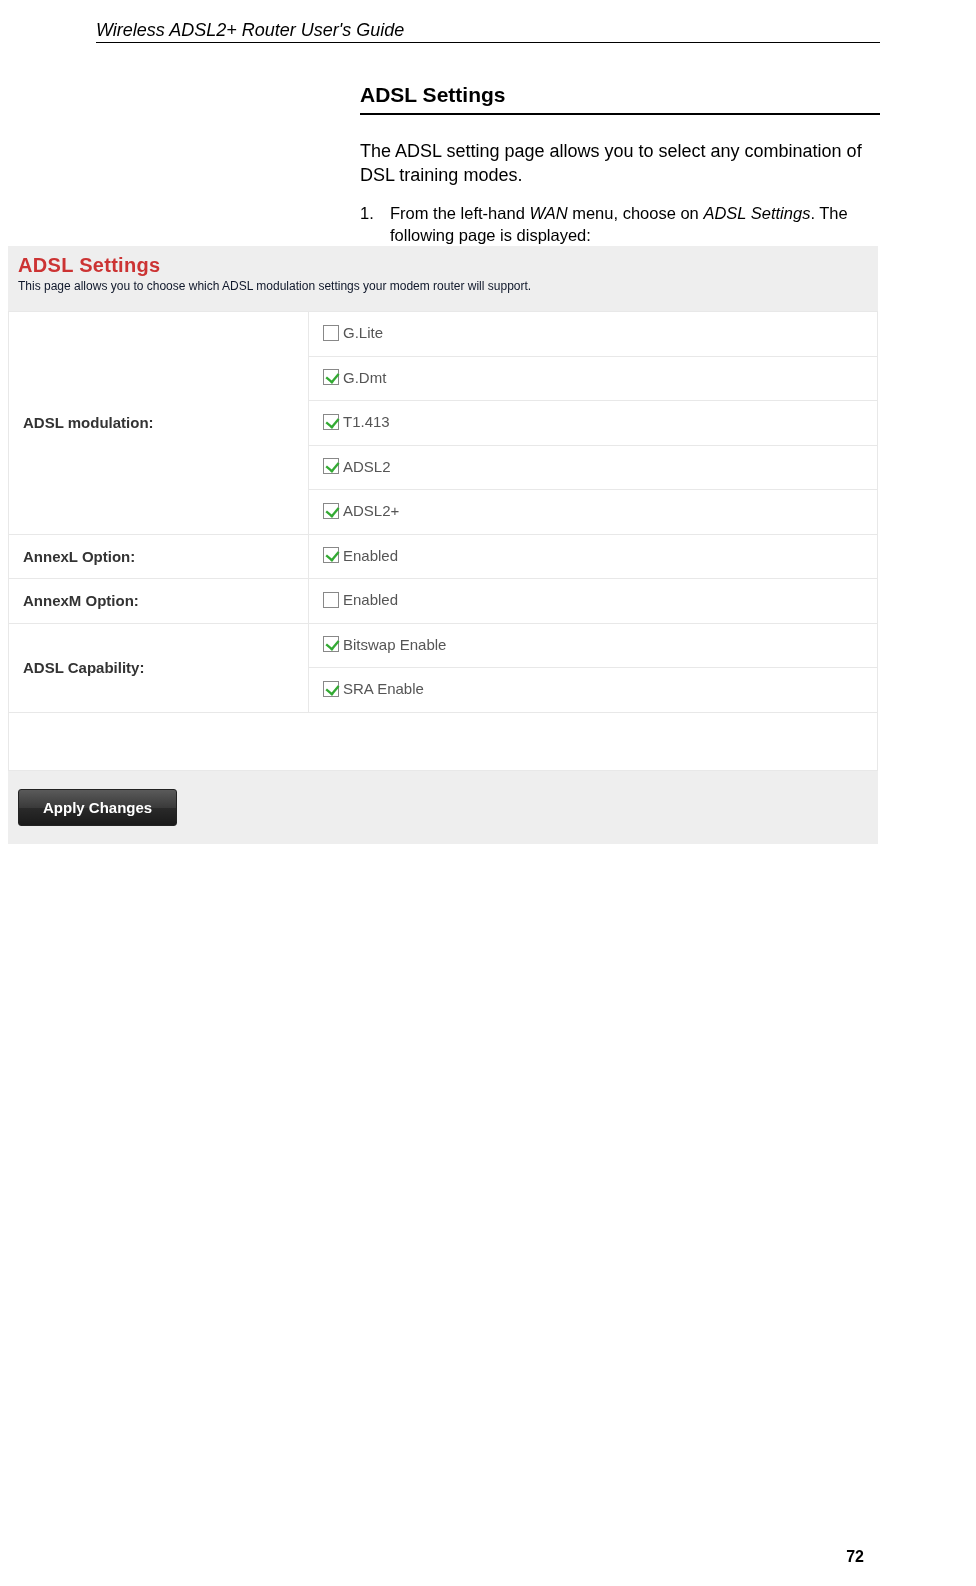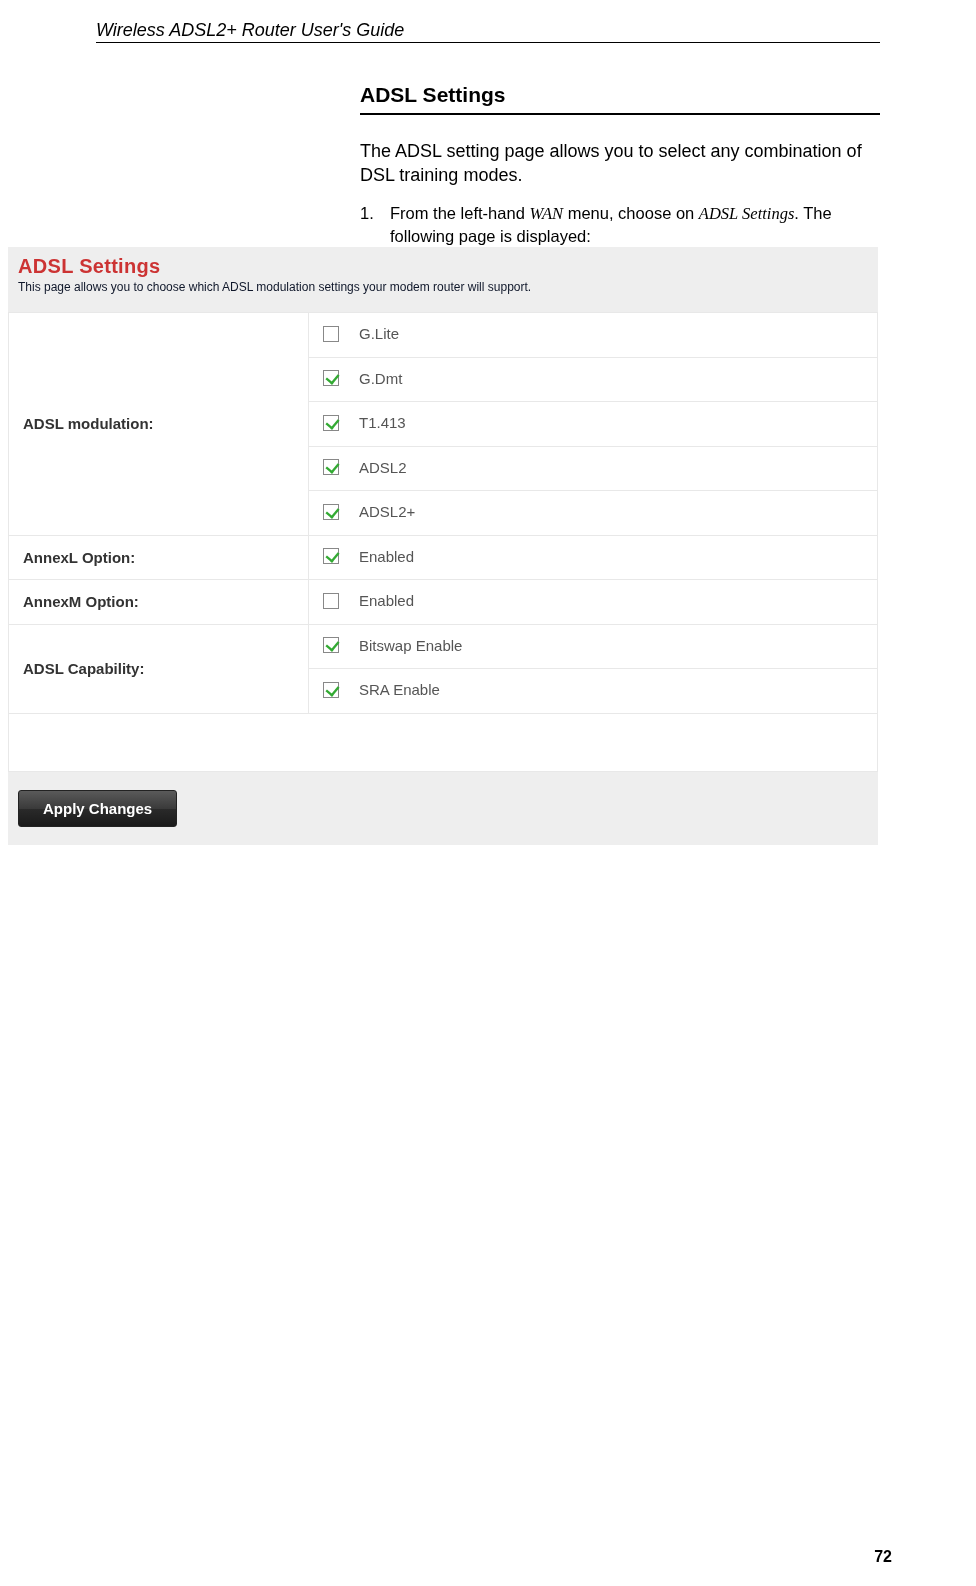--- a/index.html
+++ b/index.html
@@ -36,21 +36,21 @@
       margin-bottom: 14px;
       color: #000;
     }
     .list-row {
       display: flex;
       font-size: 16.5px;
       line-height: 1.35;
     }
     .list-num { width: 30px; flex-shrink: 0; }
     .list-body { flex: 1; }
-    .italic { font-style: italic; font-family: Liberation Serif, serif; }
+    .italic { font-style: italic; }
     
     .screenshot {
       margin-left: 8px;
       width: 870px;
     }
     .ss-header {
       background: #eeeeee;
       padding: 8px 10px 18px 10px;
     }
     .ss-redtitle {
@@ -93,21 +93,21 @@
       color: #fff;
       font-weight: bold;
       font-size: 15px;
       padding: 9px 24px;
       border-radius: 3px;
       border: 1px solid #222;
     }
     .cb-wrap {
       display: inline-flex;
       align-items: center;
-      gap: 20px;
+      gap: 4px;
     }
     .cb {
       width: 16px;
       height: 16px;
       border: 1.5px solid #888;
       position: relative;
       flex-shrink: 0;
       display: inline-block;
     }
     .cb.checked::after {
@@ -117,21 +117,21 @@
       top: -1px;
       width: 8px;
       height: 12px;
       border: solid #33aa33;
       border-width: 0 3px 3px 0;
       transform: rotate(40deg) scale(0.78);
     }
     .page-num {
       position: absolute;
       bottom: 20px;
-      right: 84px;
+      right: 112px;
       font-weight: bold;
       font-size: 16px;
     }
   </style>
 </head>
 <body>
 
 <div class="page-header">
   <span class="page-header-title">Wireless ADSL2+ Router User's Guide</span>
 </div>

